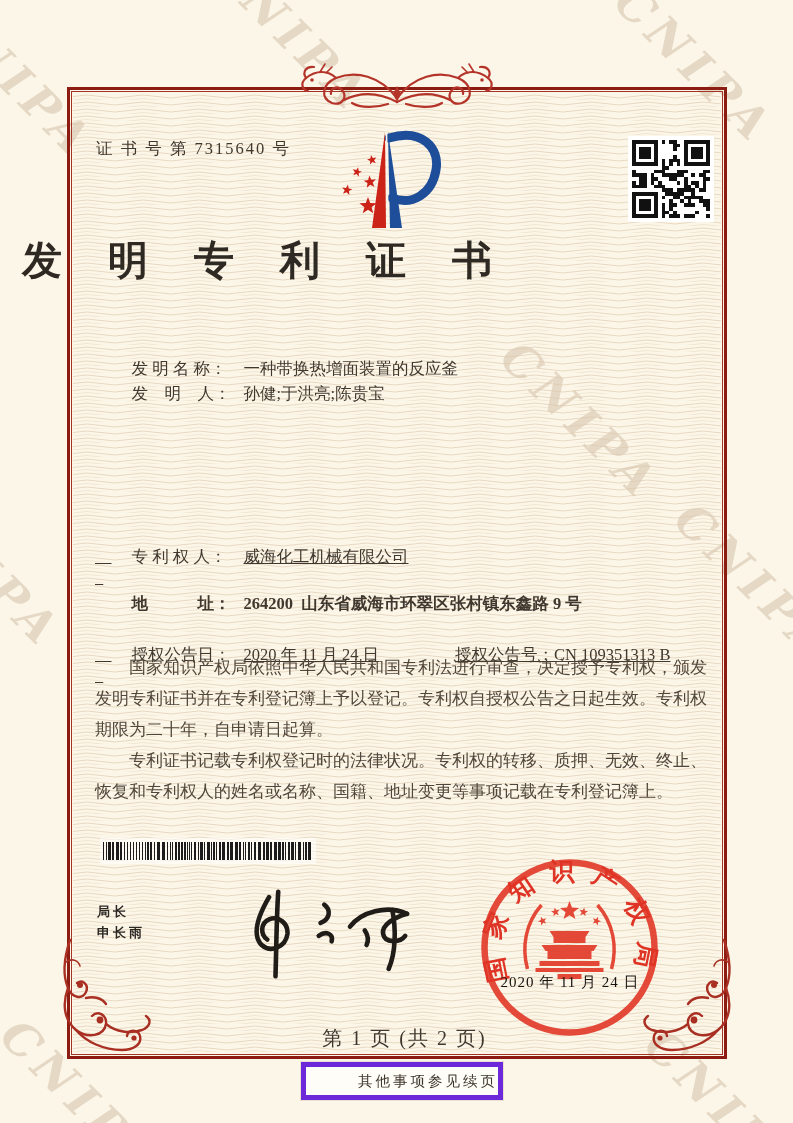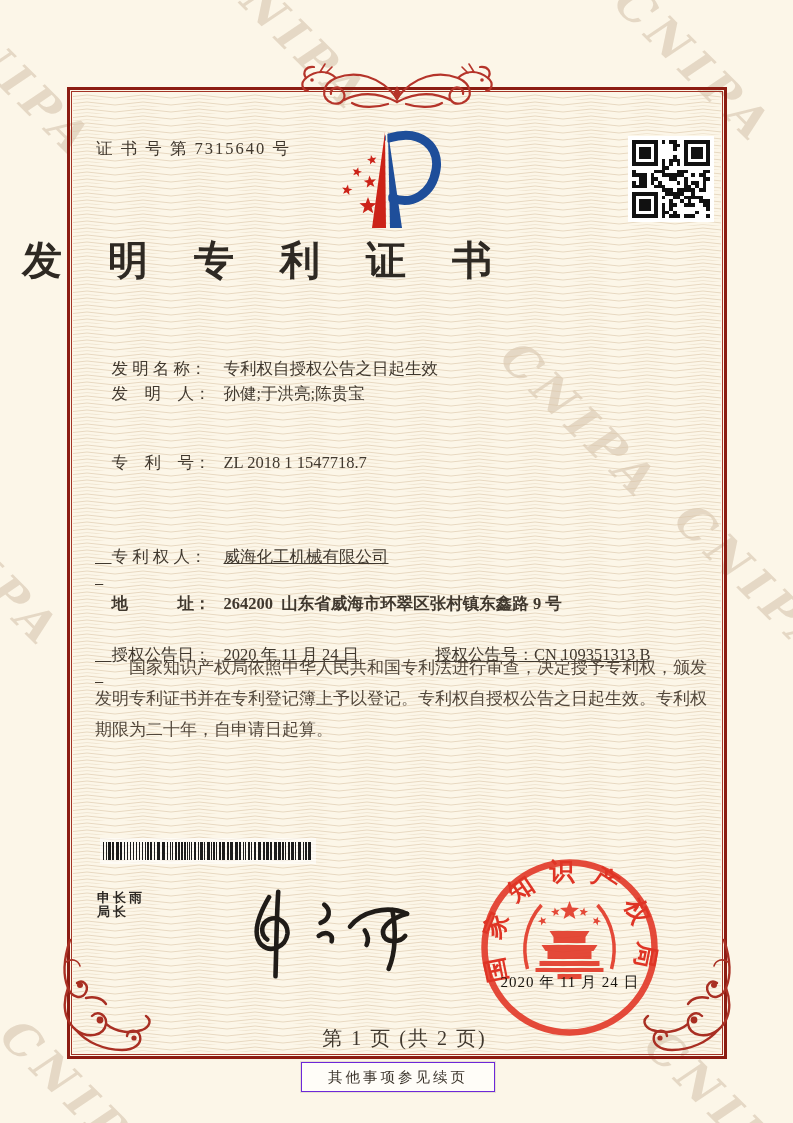--- a/index.html
+++ b/index.html
@@ -13,40 +13,40 @@
   
   #frame{position:absolute;left:67px;top:87px;width:654px;height:966px;border:3px solid #8c1c12;}
   #frame-inner{position:absolute;inset:1px;border:1px solid #a23325;}
   #texture{position:absolute;inset:3px;opacity:.65;}
   
   #cert-no{left:96px;top:138px;font-size:16.5px;letter-spacing:2px;white-space:pre;}
   #title{left:4px;top:233px;width:100%;text-align:left;font-size:40px;font-weight:bold;
          letter-spacing:18px;padding-left:18px;box-sizing:border-box;color:#2e2923;white-space:pre;}
   
   .row{left:95px;font-size:16.5px;white-space:pre;}
-  .lbl{display:inline-block;min-width:112px;white-space:pre;}
+  .lbl{display:inline-block;min-width:112px;white-space:pre;margin-left:20px;}
   
   #body-text{left:95px;top:652px;width:612px;font-size:17px;line-height:31px;
              color:#51463a;text-align:justify;}
   #body-text p{margin:0;text-indent:2em;}
   
   #barcode-wrap{left:100px;top:838px;background:rgba(255,255,255,.55);padding:4px 3px;}
   #qr-wrap{left:628px;top:136px;background:#fff;padding:4px;}
   
   .officer{left:97px;font-family:"Liberation Sans","DejaVu Sans",sans-serif;
            font-weight:600;font-size:13px;letter-spacing:3px;color:#2b2723;}
   
   #seal{left:477px;top:855px;width:185px;height:185px;}
   #seal-date{left:492px;top:973px;width:156px;text-align:center;font-size:15px;
              letter-spacing:1px;color:#17140f;white-space:nowrap;}
   
   #page-no{left:8px;top:1025px;width:100%;text-align:center;font-size:20px;letter-spacing:2px;white-space:pre;}
   #note-box{left:301px;top:1062px;width:192px;height:28px;background:#fffdf8;
-            border:1px solid #6d28d9;box-shadow:0 0 0 1px rgba(120,100,80,.15);
-            text-align:center;line-height:28px;font-size:14.5px;letter-spacing:3px;color:#3c352c;}
+            border:5px solid #6d28d9;box-shadow:0 0 0 1px rgba(120,100,80,.15);
+            text-align:right;line-height:28px;font-size:14.5px;letter-spacing:3px;color:#3c352c;}
   svg{display:block;}
 </style>
 </head>
 <body>
 
 <div id="page">
 
   <div class="wm" style="left:-38px;top:-12px;">CNIPA</div>
   <div class="wm" style="left:238px;top:-58px;">CNIPA</div>
   <div class="wm" style="left:642px;top:-26px;">CNIPA</div>
@@ -256,40 +256,38 @@
         <rect x="14" y="20" width="1" height="1" fill="#111"></rect>
         <rect x="15" y="20" width="1" height="1" fill="#111"></rect>
         <rect x="16" y="20" width="1" height="1" fill="#111"></rect>
         <rect x="20" y="20" width="1" height="1" fill="#111"></rect>
       </svg>
   </div>
 
   <div class="abs" id="title">发 明 专 利 证 书</div>
 
   <div class="abs row" style="top:338px;">
-    <span class="lbl">发 明 名 称：</span><span>专利权自授权公告之日起生效</span>
+    <span class="lbl">发 明 名 称：</span><span>一种带换热增面装置的反应釜</span>
   </div>
   <div class="abs row" style="top:363px;">
     <span class="lbl">发　明　人：</span><span>孙健;于洪亮;陈贵宝</span>
   </div>
-  <div class="abs row" style="top:432px;">
-    <span class="lbl">专　利　号：</span><span>ZL 2018 1 1547718.7</span>
-  </div>
   <div class="abs row" style="top:526px;text-decoration:underline;">
     <span class="lbl">专 利 权 人：</span><span>威海化工机械有限公司</span>
   </div>
   <div class="abs row" style="top:573px;font-weight:bold;">
     <span class="lbl">地　　　址：</span><span>264200  山东省威海市环翠区张村镇东鑫路 9 号</span>
   </div>
   <div class="abs row" style="top:624px;text-decoration:underline;">
     <span class="lbl">授权公告日：</span><span>2020 年 11 月 24 日</span><span style="display:inline-block;width:76px;"></span><span>授权公告号：</span><span>CN 109351313 B</span>
   </div>
 
   <div class="abs" id="body-text">
     <p>国家知识产权局依照中华人民共和国专利法进行审查，决定授予专利权，颁发发明专利证书并在专利登记簿上予以登记。专利权自授权公告之日起生效。专利权期限为二十年，自申请日起算。</p>
+    <p>专利证书记载专利权登记时的法律状况。专利权的转移、质押、无效、终止、恢复和专利权人的姓名或名称、国籍、地址变更等事项记载在专利登记簿上。</p>
   </div>
 
   <div class="abs" id="barcode-wrap">
     <svg id="barcode" width="210" height="18">
         <rect x="0" y="0" width="1" height="18" fill="#1c1c1c"></rect>
         <rect x="3" y="0" width="1" height="18" fill="#1c1c1c"></rect>
         <rect x="5" y="0" width="3" height="18" fill="#1c1c1c"></rect>
         <rect x="9" y="0" width="2" height="18" fill="#1c1c1c"></rect>
         <rect x="13" y="0" width="3" height="18" fill="#1c1c1c"></rect>
         <rect x="17" y="0" width="2" height="18" fill="#1c1c1c"></rect>
@@ -347,21 +345,21 @@
         <rect x="188" y="0" width="3" height="18" fill="#1c1c1c"></rect>
         <rect x="192" y="0" width="1" height="18" fill="#1c1c1c"></rect>
         <rect x="195" y="0" width="3" height="18" fill="#1c1c1c"></rect>
         <rect x="200" y="0" width="1" height="18" fill="#1c1c1c"></rect>
         <rect x="202" y="0" width="2" height="18" fill="#1c1c1c"></rect>
         <rect x="205" y="0" width="3" height="18" fill="#1c1c1c"></rect>
       </svg>
   </div>
 
   <div class="abs officer" style="top:903px;">局长</div>
-  <div class="abs officer" style="top:889px;">申长雨</div>
+  <div class="abs officer" style="top:924px;">申长雨</div>
 
   <svg class="abs" style="left:222px;top:888px;" width="210" height="92" viewBox="0 0 210 100">
     <g fill="none" stroke="#201c18" stroke-width="5" stroke-linecap="round">
       <path d="M 42 10 C 28 34 24 52 34 62 C 44 71 60 64 62 50 C 63 38 52 30 42 34 C 33 38 32 50 40 56"></path>
       <path d="M 52 4 C 50 34 50 66 49 96"></path>
       <path d="M 102 18 C 110 24 108 34 98 38"></path>
       <path d="M 96 52 C 104 46 112 50 110 58"></path>
       <path d="M 130 42 C 142 26 170 18 192 28"></path>
       <path d="M 192 28 C 178 32 164 40 166 50 C 168 60 184 60 190 52"></path>
       <path d="M 176 24 C 180 44 180 70 172 88"></path>

